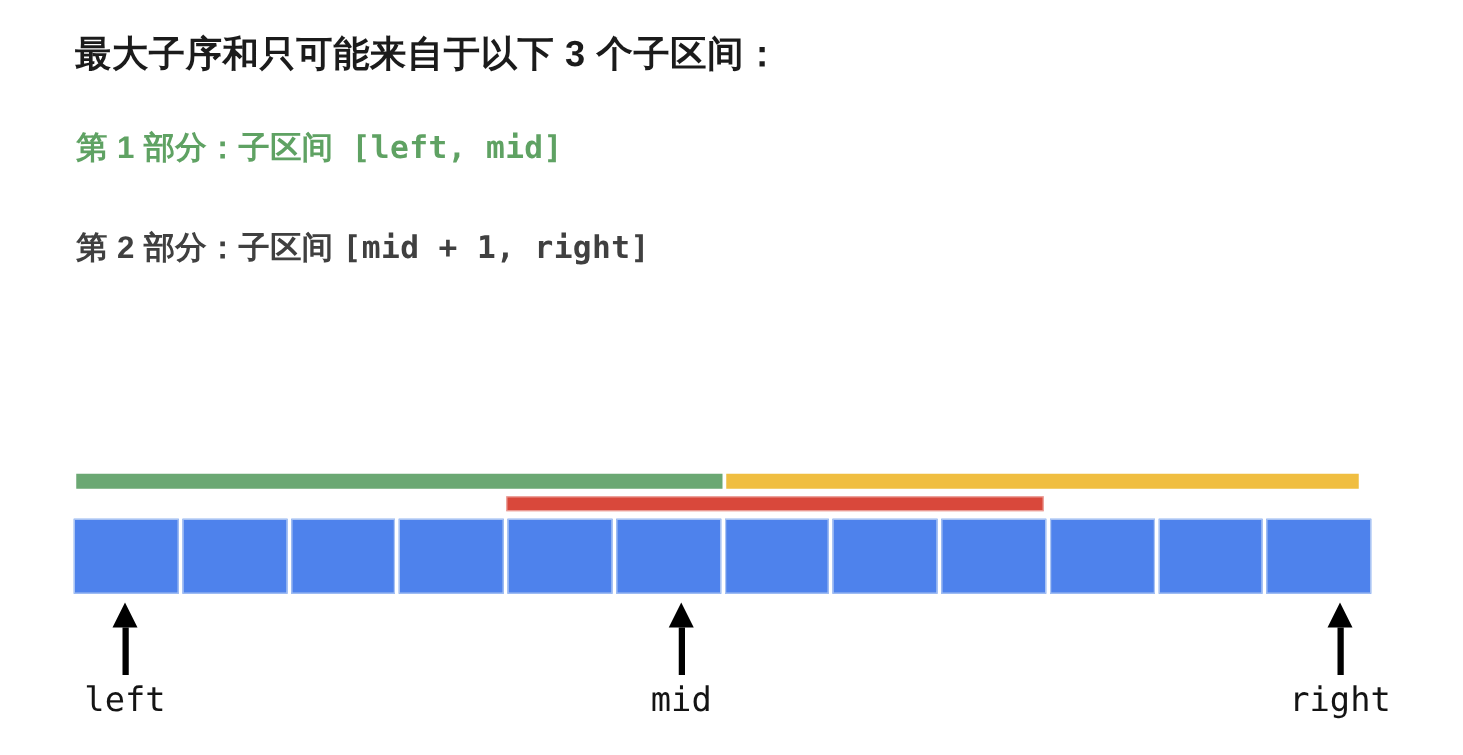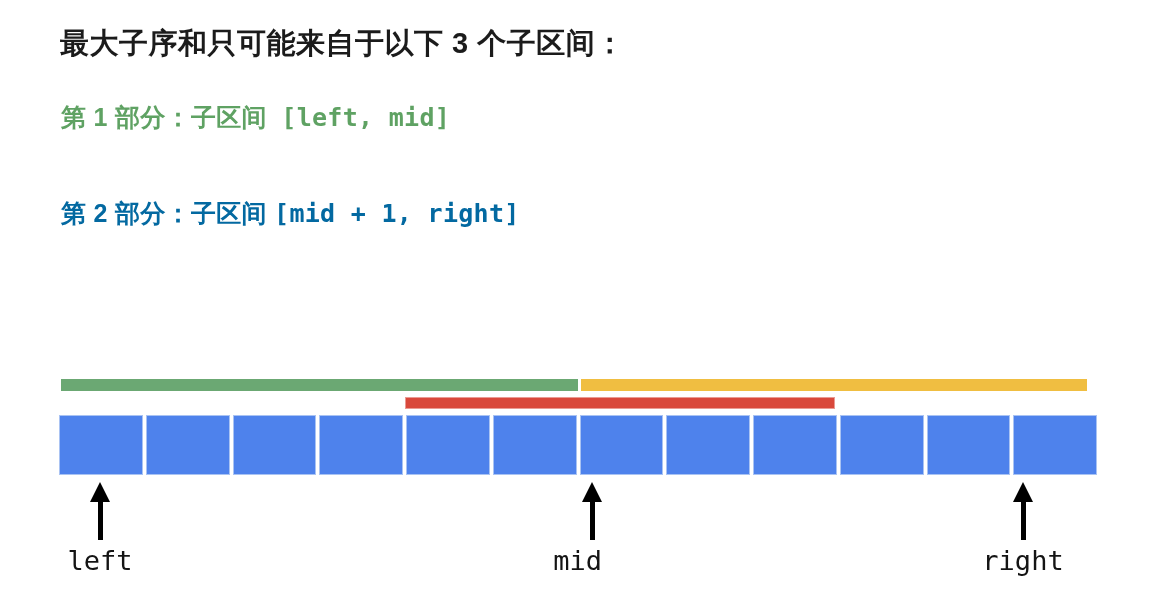--- a/index.html
+++ b/index.html
@@ -59,22 +59,22 @@
 
   .pointer {
     position: absolute;
     top: 482px;
     width: 160px;
     display: flex;
     flex-direction: column;
     align-items: center;
   }
   .ptr-left  { left: 20px;  }
-  .ptr-mid   { left: 442px; align-items: flex-end; }
-  .ptr-right { left: 943px; align-items: center; }
+  .ptr-mid   { left: 465px; }
+  .ptr-right { left: 992px; align-items: center; }
 
   .arrow { display: flex; flex-direction: column; align-items: center; }
   .arrow-head {
     width: 0; height: 0;
     border-left: 10px solid transparent;
     border-right: 10px solid transparent;
     border-bottom: 20px solid #000000;
   }
   .arrow-shaft { width: 5px; height: 38px; background: #000000; }
 
@@ -87,21 +87,21 @@
 </style>
 </head>
 <body>
 
 <div class="page">
 
   <div class="title" style="color: rgb(27, 27, 27);">最大子序和只可能来自于以下 3 个子区间：</div>
 
   <div class="line part1" style="color: rgb(95, 162, 99);"><span class="sans">第 1 部分：子区间  </span><span class="mono">[left, mid]</span></div>
 
-  <div class="line part2" style="color: #0369a1; margin-top: 16px;"><span class="sans">第 2 部分：子区间 </span><span class="mono">[mid + 1, right]</span></div>
+  <div class="line part2" style="color: #404040;"><span class="sans">第 2 部分：子区间 </span><span class="mono">[mid + 1, right]</span></div>
 
 
 
   <div class="bar green-bar" style="background-color: rgb(107, 168, 115);"></div>
 
   <div class="bar yellow-bar" style="background-color: rgb(240, 190, 65);"></div>
 
   <div class="bar red-bar" style="background-color: rgb(217, 72, 59);"></div>
 
   <div class="array-row" id="arrayRow">

